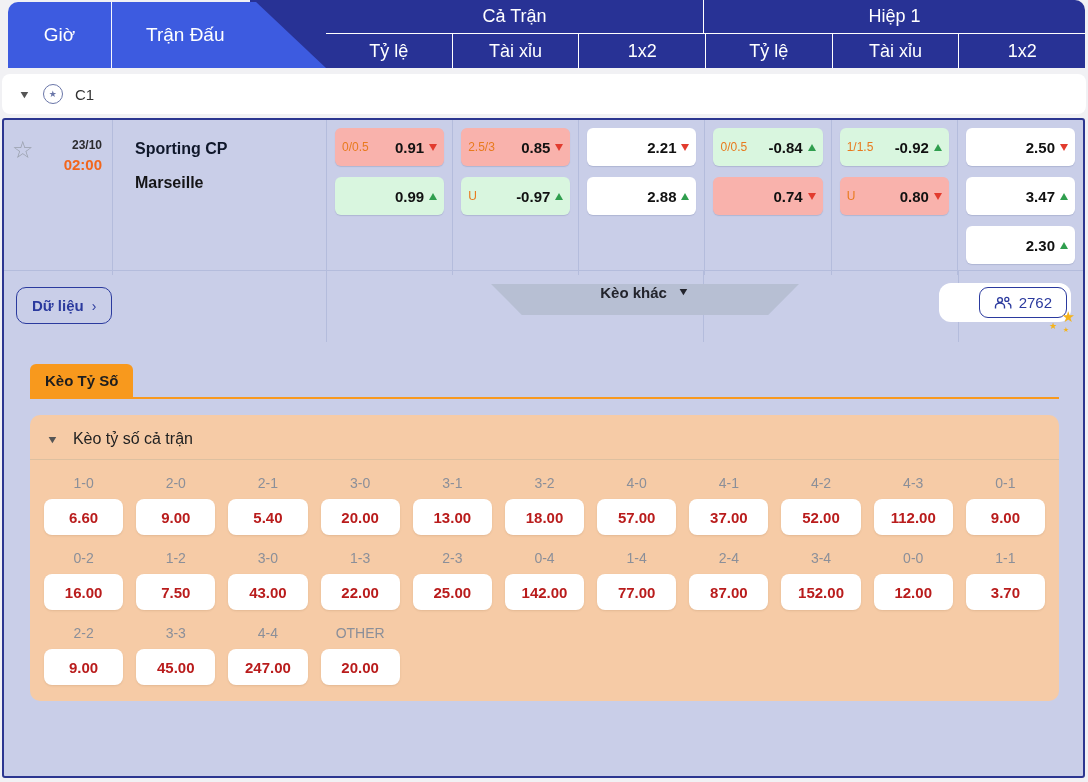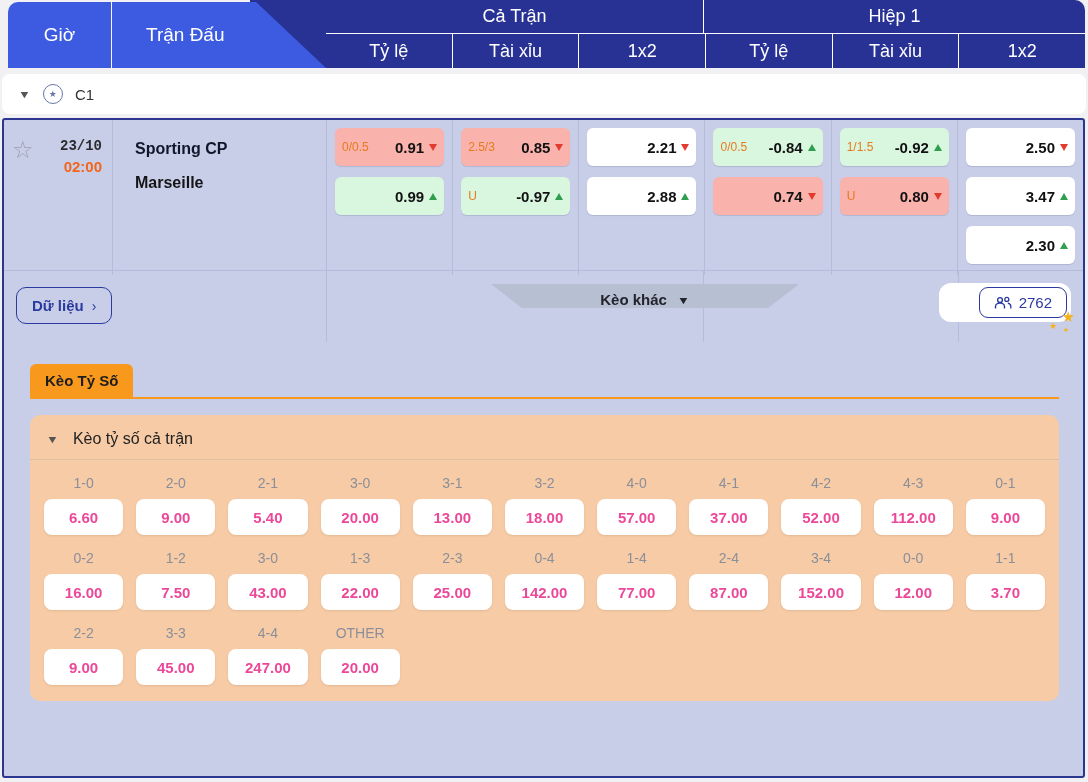--- a/index.html
+++ b/index.html
@@ -31,58 +31,58 @@
   
   .panel { margin:0 3px 0 2px; border:2px solid #2c3690; background:#c9cee8; border-radius:3px; height:660px; }
 
   .match-grid { display:grid; grid-template-columns:108px 214px repeat(6,1fr); height:150px; }
   .mg-col { border-left:1px solid #b4bcdc; padding:8px 8px 0 8px; }
   .mg-col.first { border-left:none; }
 
   .fav-date { display:flex; gap:6px; padding-top:10px; }
   .star-ico { color:#9aa0ad; font-size:24px; line-height:1; cursor:pointer; }
   .dt { flex:1; text-align:right; padding-right:2px; }
-  .d1 { font-weight:bold; font-size:14px; color:#2b2b2e;font-family:Liberation Mono, monospace; }
+  .d1 { font-weight:bold; font-size:12px; color:#2b2b2e; }
   .d2 { font-weight:bold; font-size:15px; color:#f2661c; margin-top:4px; }
 
   .teams { padding-top:12px; padding-left:14px; }
   .team-home { font-weight:bold; font-size:16px; color:#0f172a; }
   .team-away { font-weight:bold; font-size:16px; color:#151517; margin-top:16px; }
 
   .odds-cell { height:38px; border-radius:6px; display:flex; align-items:center; padding:0 7px; margin-bottom:11px; background:#fff; cursor:pointer; box-shadow:0 1px 1px rgba(60,70,120,.18); }
   .odds-cell.pink { background:#f9b2ac; }
   .odds-cell.green { background:#d9f6df; }
   .o-label { font-size:12px; color:#e87a1e; min-width:1px; }
   .o-val { flex:1; text-align:right; font-weight:bold; font-size:15px; color:#111; padding-right:5px; }
   .tri { width:0; height:0; }
   .tri.up { border-left:4.5px solid transparent; border-right:4.5px solid transparent; border-bottom:7px solid #2f9e4e; }
   .tri.down { border-left:4.5px solid transparent; border-right:4.5px solid transparent; border-top:7px solid #e23b2e; }
 
   
   .action-row { position:relative; height:72px; border-top:1px solid #b4bcdc; }
   .vline { position:absolute; top:0; bottom:0; width:1px; background:#b4bcdc; }
   .btn-data { position:absolute; left:12px; top:16px; border:1.5px solid #2b3a9e; border-radius:10px; background:transparent; padding:9px 15px; font-weight:bold; font-size:15px; color:#2b3a9e; cursor:pointer; display:flex; align-items:center; gap:8px; font-family:inherit;justify-content:center; }
   .btn-data .arr { font-weight:normal; font-size:14px; }
-  .trapez { position:absolute; left:487px; top:13px; width:308px; height:24px; background:#b7bfd3; clip-path:polygon(0 0,100% 0,90% 100%,10% 100%); display:flex; align-items:flex-end; justify-content:center; gap:10px; font-weight:bold; font-size:15px; color:#23242c; cursor:pointer; }
+  .trapez { position:absolute; left:487px; top:13px; width:308px; height:31px; background:#b7bfd3; clip-path:polygon(0 0,100% 0,90% 100%,10% 100%); display:flex; align-items:flex-start; justify-content:center; gap:10px; font-weight:bold; font-size:15px; color:#23242c; cursor:pointer; }
   .trapez .chev { color:#23242c; }
   .viewers { position:absolute; right:12px; top:12px; background:#fff; border-radius:12px; padding:4px; cursor:pointer; }
   .viewers-inner { border:1.5px solid #2b3a9e; border-radius:9px; padding:6px 14px; display:flex; align-items:center; gap:7px; color:#2b3a9e; font-size:15px;margin-left:36px; }
   .spark { position:absolute; color:#f5b31a; }
   .sp1 { right:-4px; bottom:-4px; font-size:15px; }
   .sp2 { right:14px; bottom:-9px; font-size:9px; }
   .sp3 { right:2px; bottom:-12px; font-size:7px; }
 
   
   .tabs-line { margin:22px 24px 0 26px; border-bottom:2px solid #f8991d; display:flex;text-align:right; }
   .tab-score { background:#f8991d; border-radius:6px 6px 0 0; padding:8px 15px; font-weight:bold; font-size:15px; color:#1d1d1f; cursor:pointer; }
   .peach { margin:16px 24px 0 26px; background:#f6cba6; border-radius:10px; padding-bottom:16px; }
   .peach-head { display:flex; align-items:center; gap:14px; padding:15px 16px 11px 16px; font-size:16px; color:#222; border-bottom:1px solid #ddc0a0; }
   .score-row { display:grid; grid-template-columns:repeat(11,1fr); column-gap:13px; padding:0 14px; }
   .s-label { text-align:center; font-size:14px; color:#8b8f99; margin-top:15px; }
-  .s-btn { margin-top:8px; background:#fff; border-radius:8px; height:36px; display:flex; align-items:center; justify-content:center; font-weight:bold; font-size:15px; color:#ec4899; cursor:pointer; box-shadow:0 1px 2px rgba(120,90,50,.15); }
+  .s-btn { margin-top:8px; background:#fff; border-radius:8px; height:36px; display:flex; align-items:center; justify-content:center; font-weight:bold; font-size:15px; color:#b91c1c; cursor:pointer; box-shadow:0 1px 2px rgba(120,90,50,.15); }
 </style>
 </head>
 <body>
 
 <div class="topbar">
   <div class="topbar-navy"></div>
   <div class="topbar-cols">
     <div class="tb-row1">
       <div class="tb-group g1">
           <span>Cả Trận</span>

